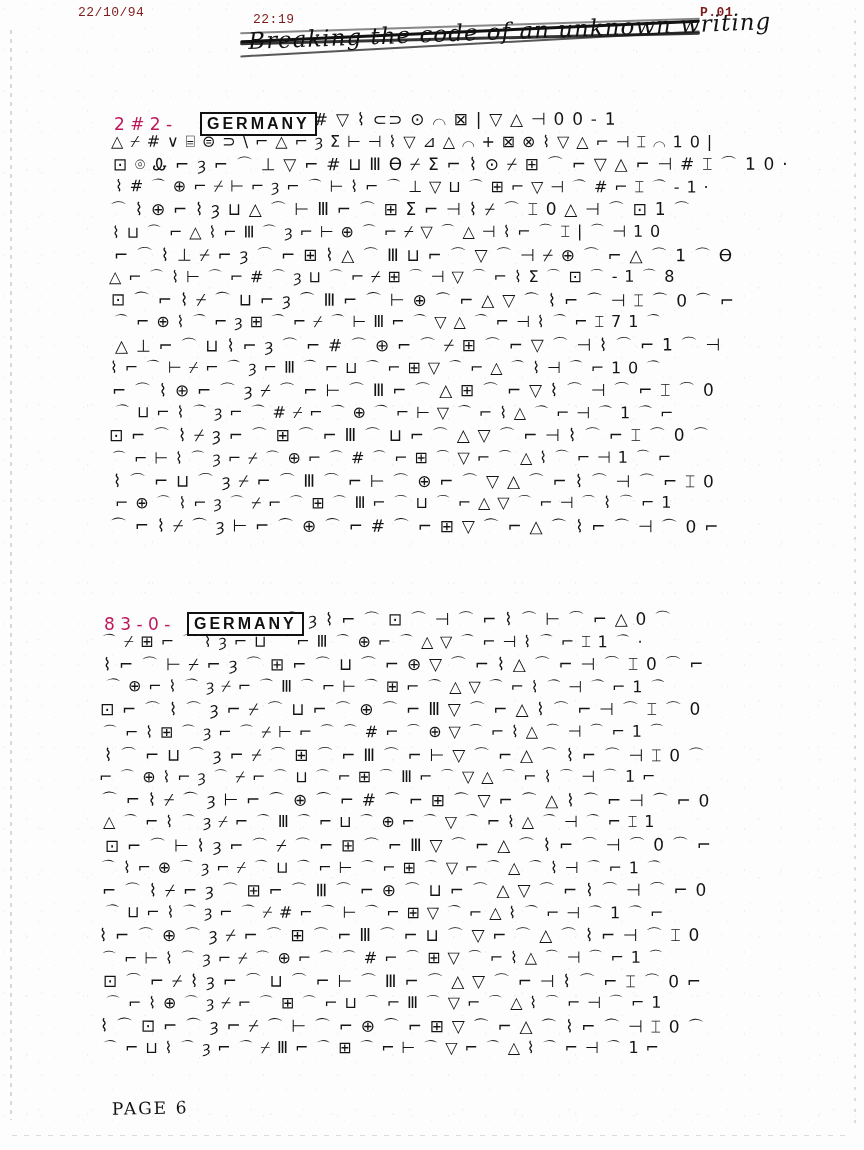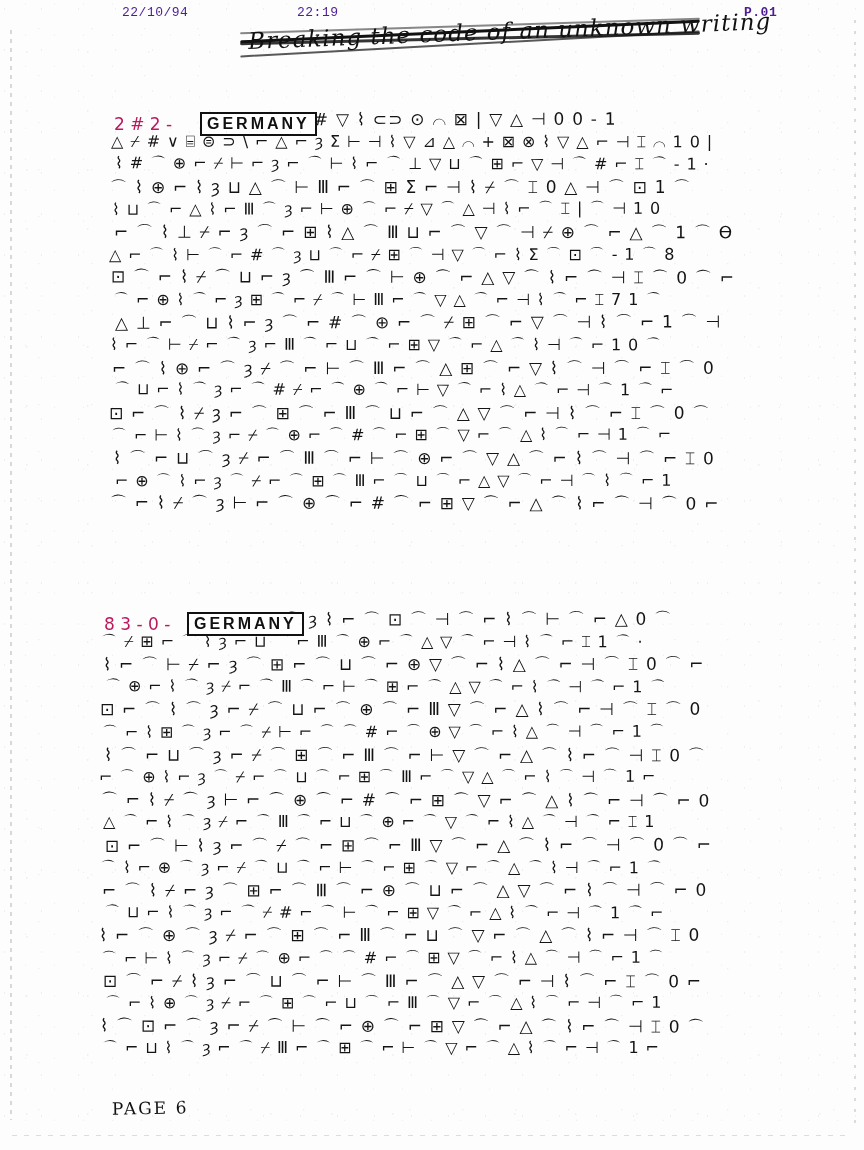--- a/index.html
+++ b/index.html
@@ -37,26 +37,25 @@
     background: repeating-linear-gradient(to right, #dcdcdc 0 5px, transparent 5px 12px);
   }
 
   
   .fax-header {
     position: absolute;
     top: 4px; left: 0; right: 0;
     height: 20px;
     font-family: "Liberation Mono", monospace;
     font-size: 13px;
-    color: #4c1d95;
+    color: #7f1d1d;
     letter-spacing: 0.5px;
-    margin-left: 44px;
   }
   .fax-date { position: absolute; left: 78px; top: 1px; }
-  .fax-time { position: absolute; left: 253px; top: 1px; text-align: center; }
+  .fax-time { position: absolute; left: 253px; top: 8px; text-align: center; }
   .fax-page { position: absolute; left: 700px; top: 1px; font-weight: bold; }
 
   
   .title-scribble {
     position: absolute;
     top: 16px;
     left: 240px;
     width: 460px;
     height: 40px;
   }
@@ -179,20 +178,21 @@
     <span class="hand">Breaking the code of an unknown writing</span>
     <span class="strike s4"></span>
     <span class="strike s1"></span>
     <span class="strike s2"></span>
     <span class="strike s3"></span>
   </div>
 
   <div class="glyph-block" id="block-poland">
       <div class="glyph-row" style="padding-left: 152px; margin-left: -3px; transform: rotate(-0.111111deg);">- △ ⌾ # ▽ ⌇ ⊂⊃ ⊙ ⌒ ⊠ | ▽ △ ⊣ 0 0 - 1</div>
       <div class="glyph-row alt" style="margin-left: -1px; transform: rotate(0.0555555deg);">△ ⌿ # ∨ ⌸ ⊜ ⊃ \ ⌐ △ ⌐ ȝ Ʃ ⊢ ⊣ ⌇ ▽ ⊿ △ ⌒ + ⊠ ⊗ ⌇ ▽ △ ⌐ ⊣ ⌶ ⌒ 1 0 |</div>
+      <div class="glyph-row" style="margin-left: 1px; transform: rotate(-0.0555555deg);">⊡ ⌾ Ꮂ ⌐ ȝ ⌐ ⌒ ⊥ ▽ ⌐ # ⊔ Ⅲ Ɵ ⌿ Ʃ ⌐ ⌇ ⊙ ⌿ ⊞ ⌒ ⌐ ▽ △ ⌐ ⊣ # ⌶ ⌒ 1 0 ·</div>
       <div class="glyph-row alt" style="margin-left: 3px; transform: rotate(0.111111deg);">⌇ # ⌒ ⊕ ⌐ ⌿ ⊢ ⌐ ȝ ⌐ ⌒ ⊢ ⌇ ⌐ ⌒ ⊥ ▽ ⊔ ⌒ ⊞ ⌐ ▽ ⊣ ⌒ # ⌐ ⌶ ⌒ - 1 ·</div>
       <div class="glyph-row" style="margin-left: -2px; transform: rotate(0deg);">⌒ ⌇ ⊕ ⌐ ⌇ ȝ ⊔ △ ⌒ ⊢ Ⅲ ⌐ ⌒ ⊞ Ʃ ⌐ ⊣ ⌇ ⌿ ⌒ ⌶ 0 △ ⊣ ⌒ ⊡ 1 ⌒</div>
       <div class="glyph-row alt" style="margin-left: 0px; transform: rotate(-0.111111deg);">⌇ ⊔ ⌒ ⌐ △ ⌇ ⌐ Ⅲ ⌒ ȝ ⌐ ⊢ ⊕ ⌒ ⌐ ⌿ ▽ ⌒ △ ⊣ ⌇ ⌐ ⌒ ⌶ | ⌒ ⊣ 1 0</div>
       <div class="glyph-row" style="margin-left: 2px; transform: rotate(0.0555555deg);">⌐ ⌒ ⌇ ⊥ ⌿ ⌐ ȝ ⌒ ⌐ ⊞ ⌇ △ ⌒ Ⅲ ⊔ ⌐ ⌒ ▽ ⌒ ⊣ ⌿ ⊕ ⌒ ⌐ △ ⌒ 1 ⌒ Ɵ</div>
       <div class="glyph-row alt" style="margin-left: -3px; transform: rotate(-0.0555555deg);">△ ⌐ ⌒ ⌇ ⊢ ⌒ ⌐ # ⌒ ȝ ⊔ ⌒ ⌐ ⌿ ⊞ ⌒ ⊣ ▽ ⌒ ⌐ ⌇ Ʃ ⌒ ⊡ ⌒ - 1 ⌒ 8</div>
       <div class="glyph-row" style="margin-left: -1px; transform: rotate(0.111111deg);">⊡ ⌒ ⌐ ⌇ ⌿ ⌒ ⊔ ⌐ ȝ ⌒ Ⅲ ⌐ ⌒ ⊢ ⊕ ⌒ ⌐ △ ▽ ⌒ ⌇ ⌐ ⌒ ⊣ ⌶ ⌒ 0 ⌒ ⌐</div>
       <div class="glyph-row alt" style="margin-left: 1px; transform: rotate(0deg);">⌒ ⌐ ⊕ ⌇ ⌒ ⌐ ȝ ⊞ ⌒ ⌐ ⌿ ⌒ ⊢ Ⅲ ⌐ ⌒ ▽ △ ⌒ ⌐ ⊣ ⌇ ⌒ ⌐ ⌶ 7 1 ⌒</div>
       <div class="glyph-row" style="margin-left: 3px; transform: rotate(-0.111111deg);">△ ⊥ ⌐ ⌒ ⊔ ⌇ ⌐ ȝ ⌒ ⌐ # ⌒ ⊕ ⌐ ⌒ ⌿ ⊞ ⌒ ⌐ ▽ ⌒ ⊣ ⌇ ⌒ ⌐ 1 ⌒ ⊣</div>
       <div class="glyph-row alt" style="margin-left: -2px; transform: rotate(0.0555555deg);">⌇ ⌐ ⌒ ⊢ ⌿ ⌐ ⌒ ȝ ⌐ Ⅲ ⌒ ⌐ ⊔ ⌒ ⌐ ⊞ ▽ ⌒ ⌐ △ ⌒ ⌇ ⊣ ⌒ ⌐ 1 0 ⌒</div>
       <div class="glyph-row" style="margin-left: 0px; transform: rotate(-0.0555555deg);">⌐ ⌒ ⌇ ⊕ ⌐ ⌒ ȝ ⌿ ⌒ ⌐ ⊢ ⌒ Ⅲ ⌐ ⌒ △ ⊞ ⌒ ⌐ ▽ ⌇ ⌒ ⊣ ⌒ ⌐ ⌶ ⌒ 0</div>

